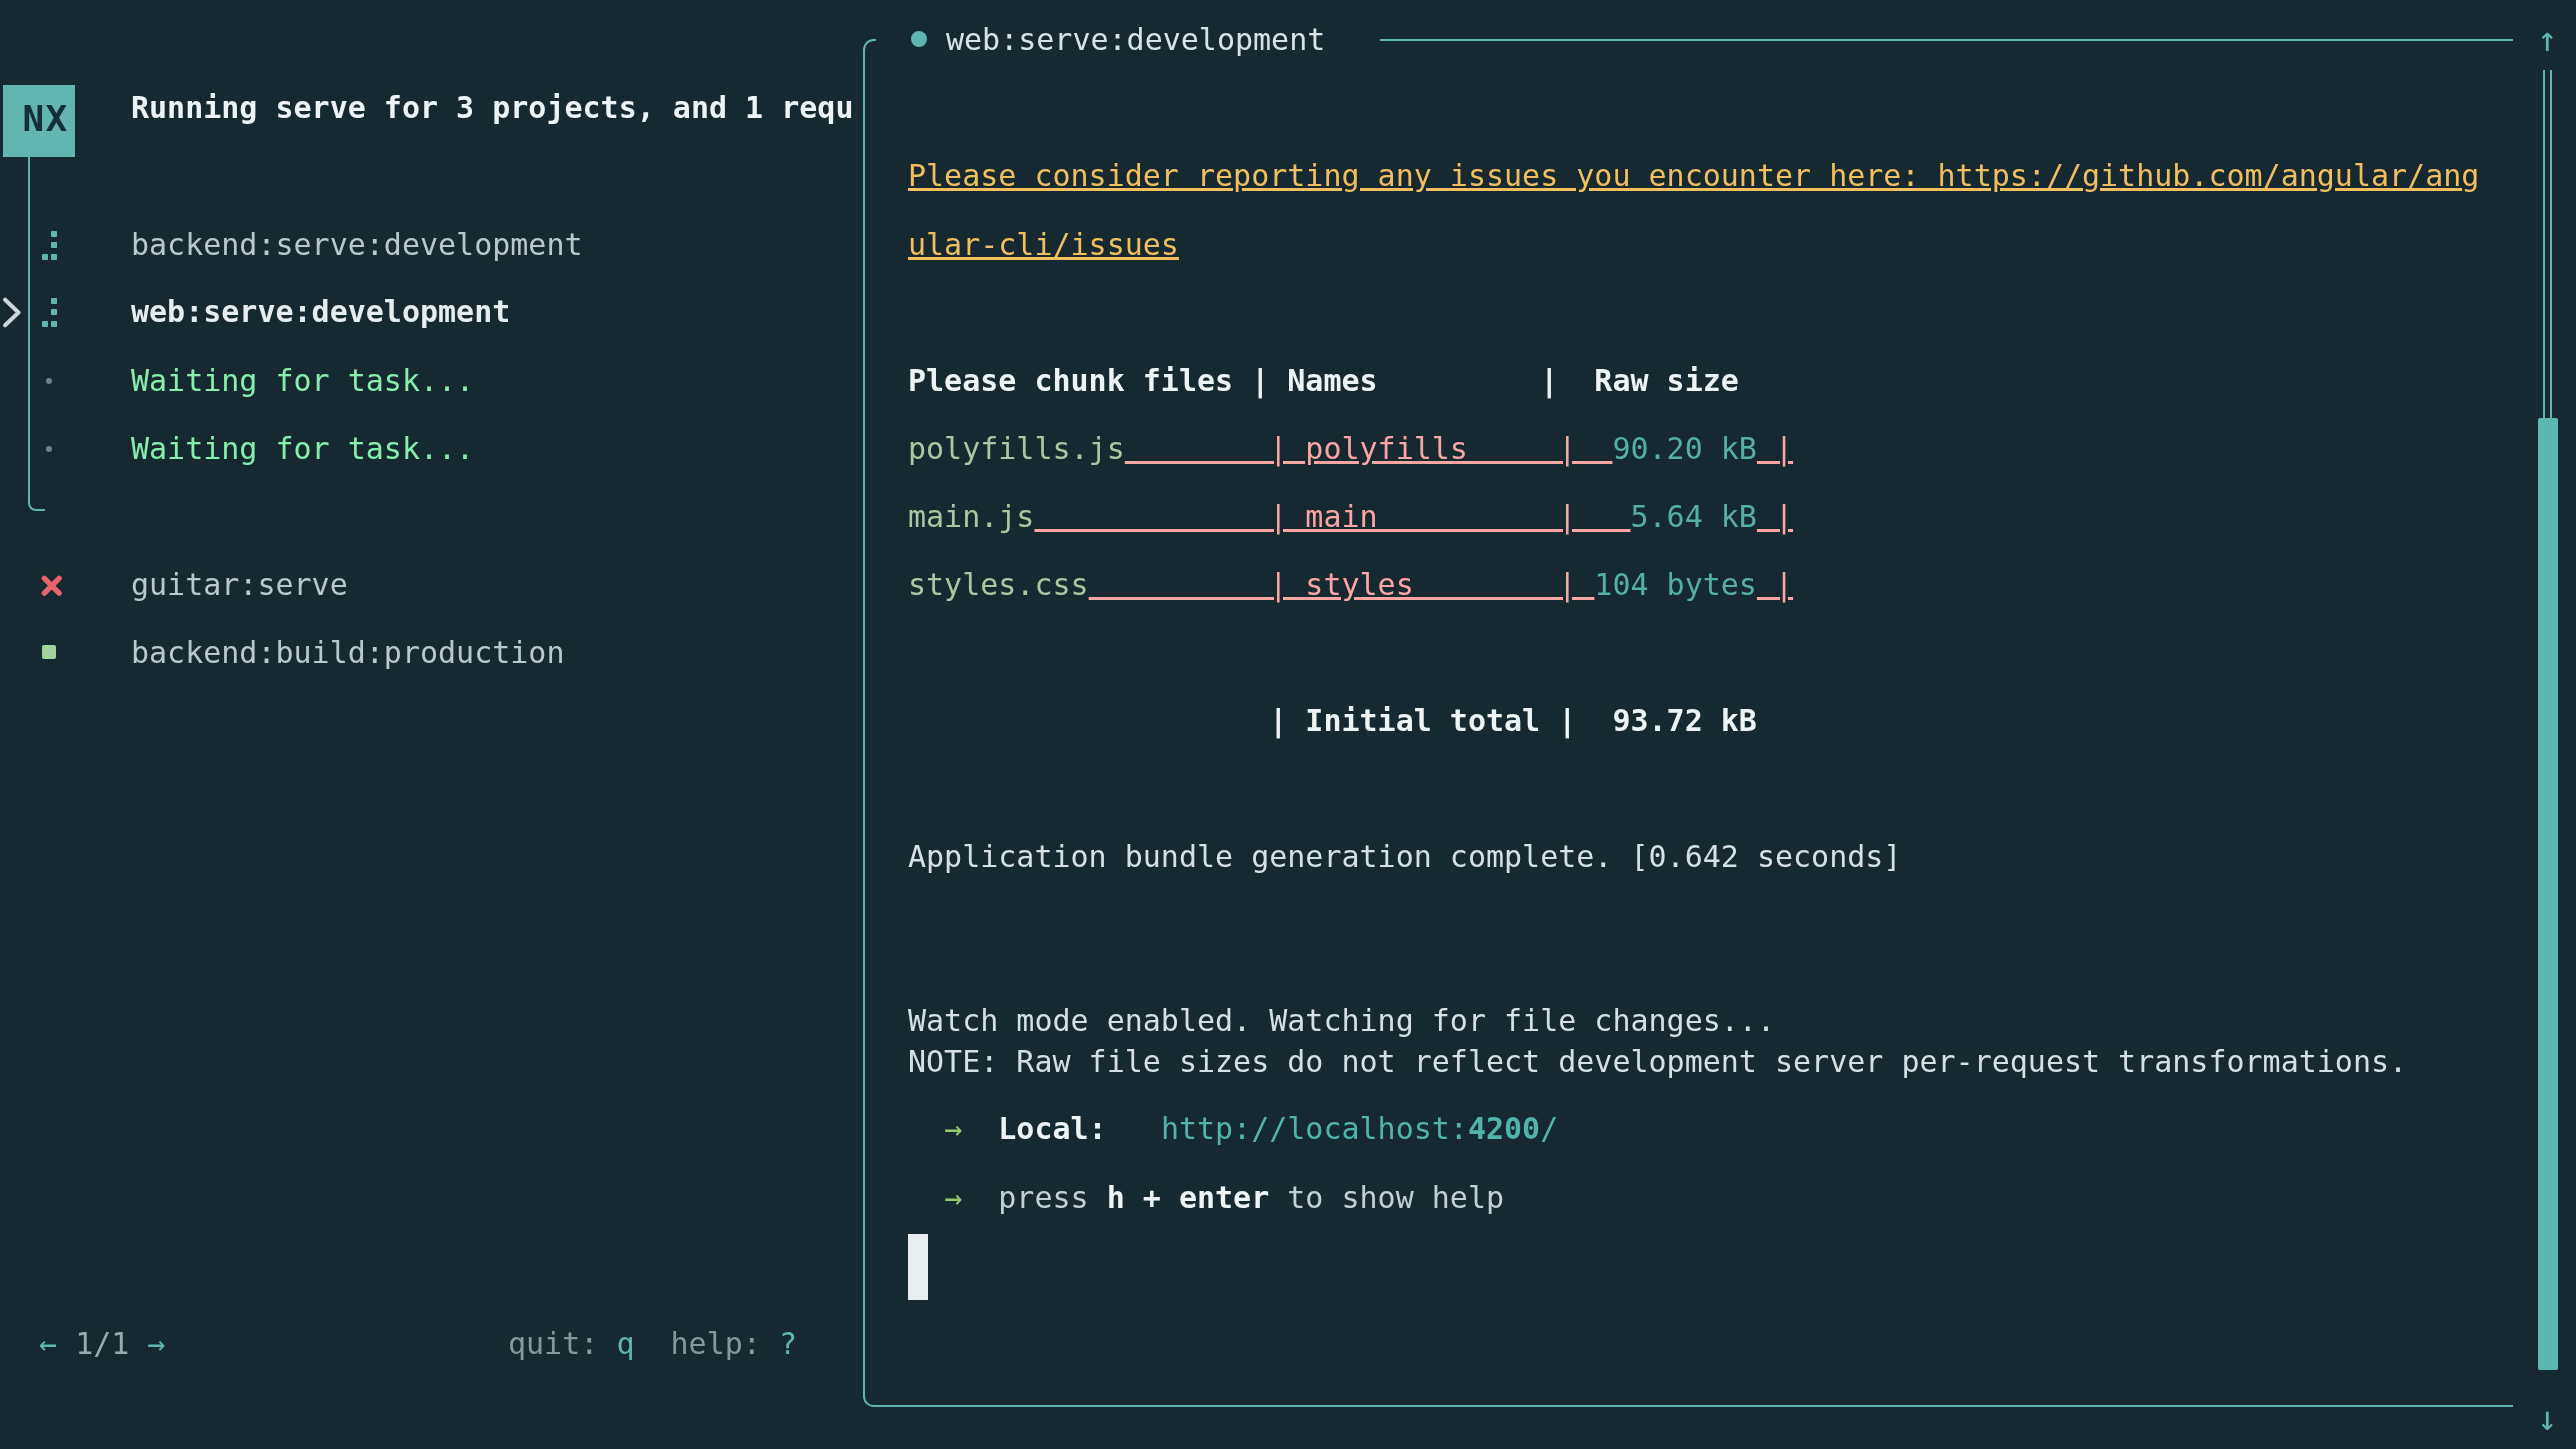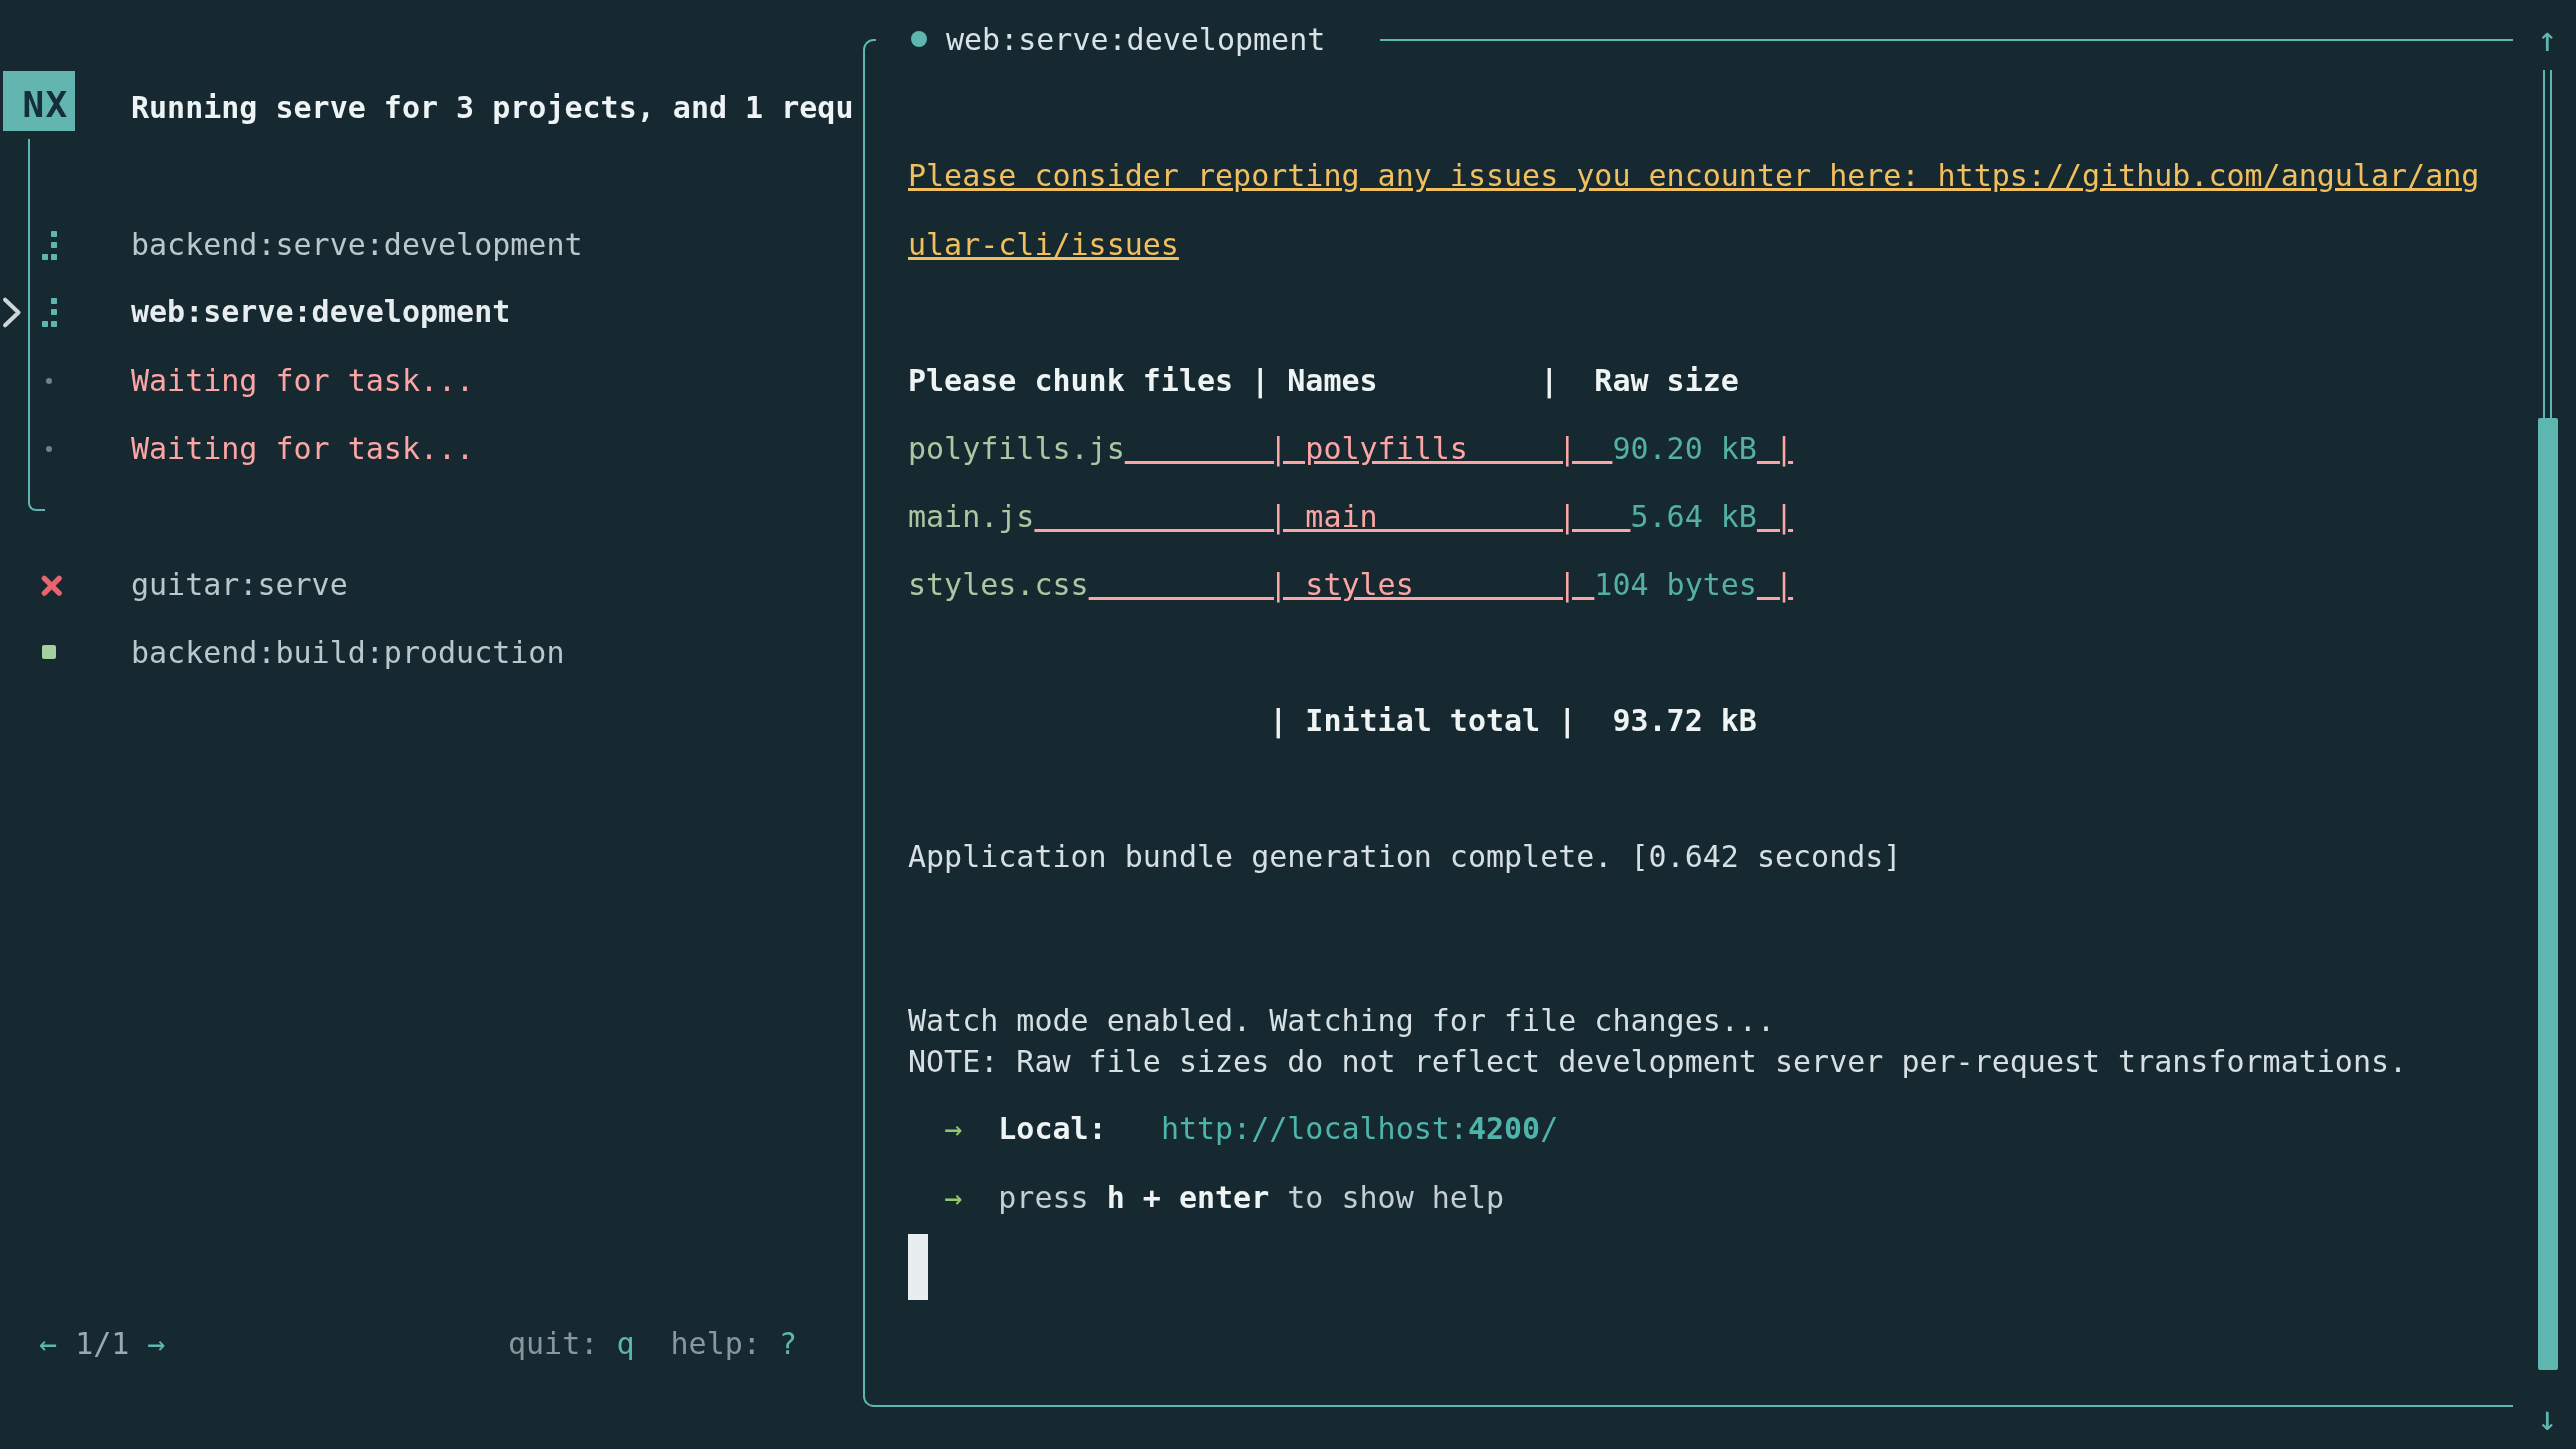--- a/index.html
+++ b/index.html
@@ -32,21 +32,21 @@
   .seg-gray2    { color:#c3cfd3; }
   .seg-green    { color:#93c96e; }
   .seg-url      { color:#4fb5ab;margin-top:13px; }
   .seg-urlb     { color:#4fb5ab; font-weight:bold; }
   .seg-ft       { color:#5eb6b0; }
   .seg-fp       { color:#9aa9b0; }
   .seg-fd       { color:#88979e; }
 
   
   .nx-badge {
-    left:3.4px; top:71px; width:72px; height:60px;
+    left:3.4px; top:85px; width:72px; height:72px;
     background:#63b5af; color:#142f38;
     font-size:36px; font-weight:bold;
     text-align:center; line-height:68px; letter-spacing:1.3px;padding-left:12px;
   }
   .app-title {
     left:131px; top:74px; height:68px; line-height:68px;
     font-size:30px; font-weight:bold; color:#eef3f5; white-space:pre;
   }
   .task-group-bracket {
     left:28px; top:139px; width:17.4px; height:372px;
@@ -55,21 +55,21 @@
     border-bottom-left-radius:8px;
   }
   .task-row {
     left:0; height:68px; width:967px;
   }
   .task-label {
     position:absolute; left:131px; top:0; height:68px; line-height:68px;
     font-size:30px; white-space:pre; color:#bac7cc;
   }
   .task-label.active { color:#e7edef; font-weight:bold; }
-  .task-label.dim    { color:#fca5a5; }
+  .task-label.dim    { color:#86efac; }
   .spinner {
     position:absolute; left:42px; top:19.5px; width:16px; height:29.5px;
   }
   .spinner i {
     position:absolute; width:6px; height:6px; background:#5eb6b0; border-radius:0.7px; display:block;
   }
   .wait-dot {
     position:absolute; left:46px; top:31px; width:6px; height:6px;
     border-radius:50%; background:#6d828b;
   }

